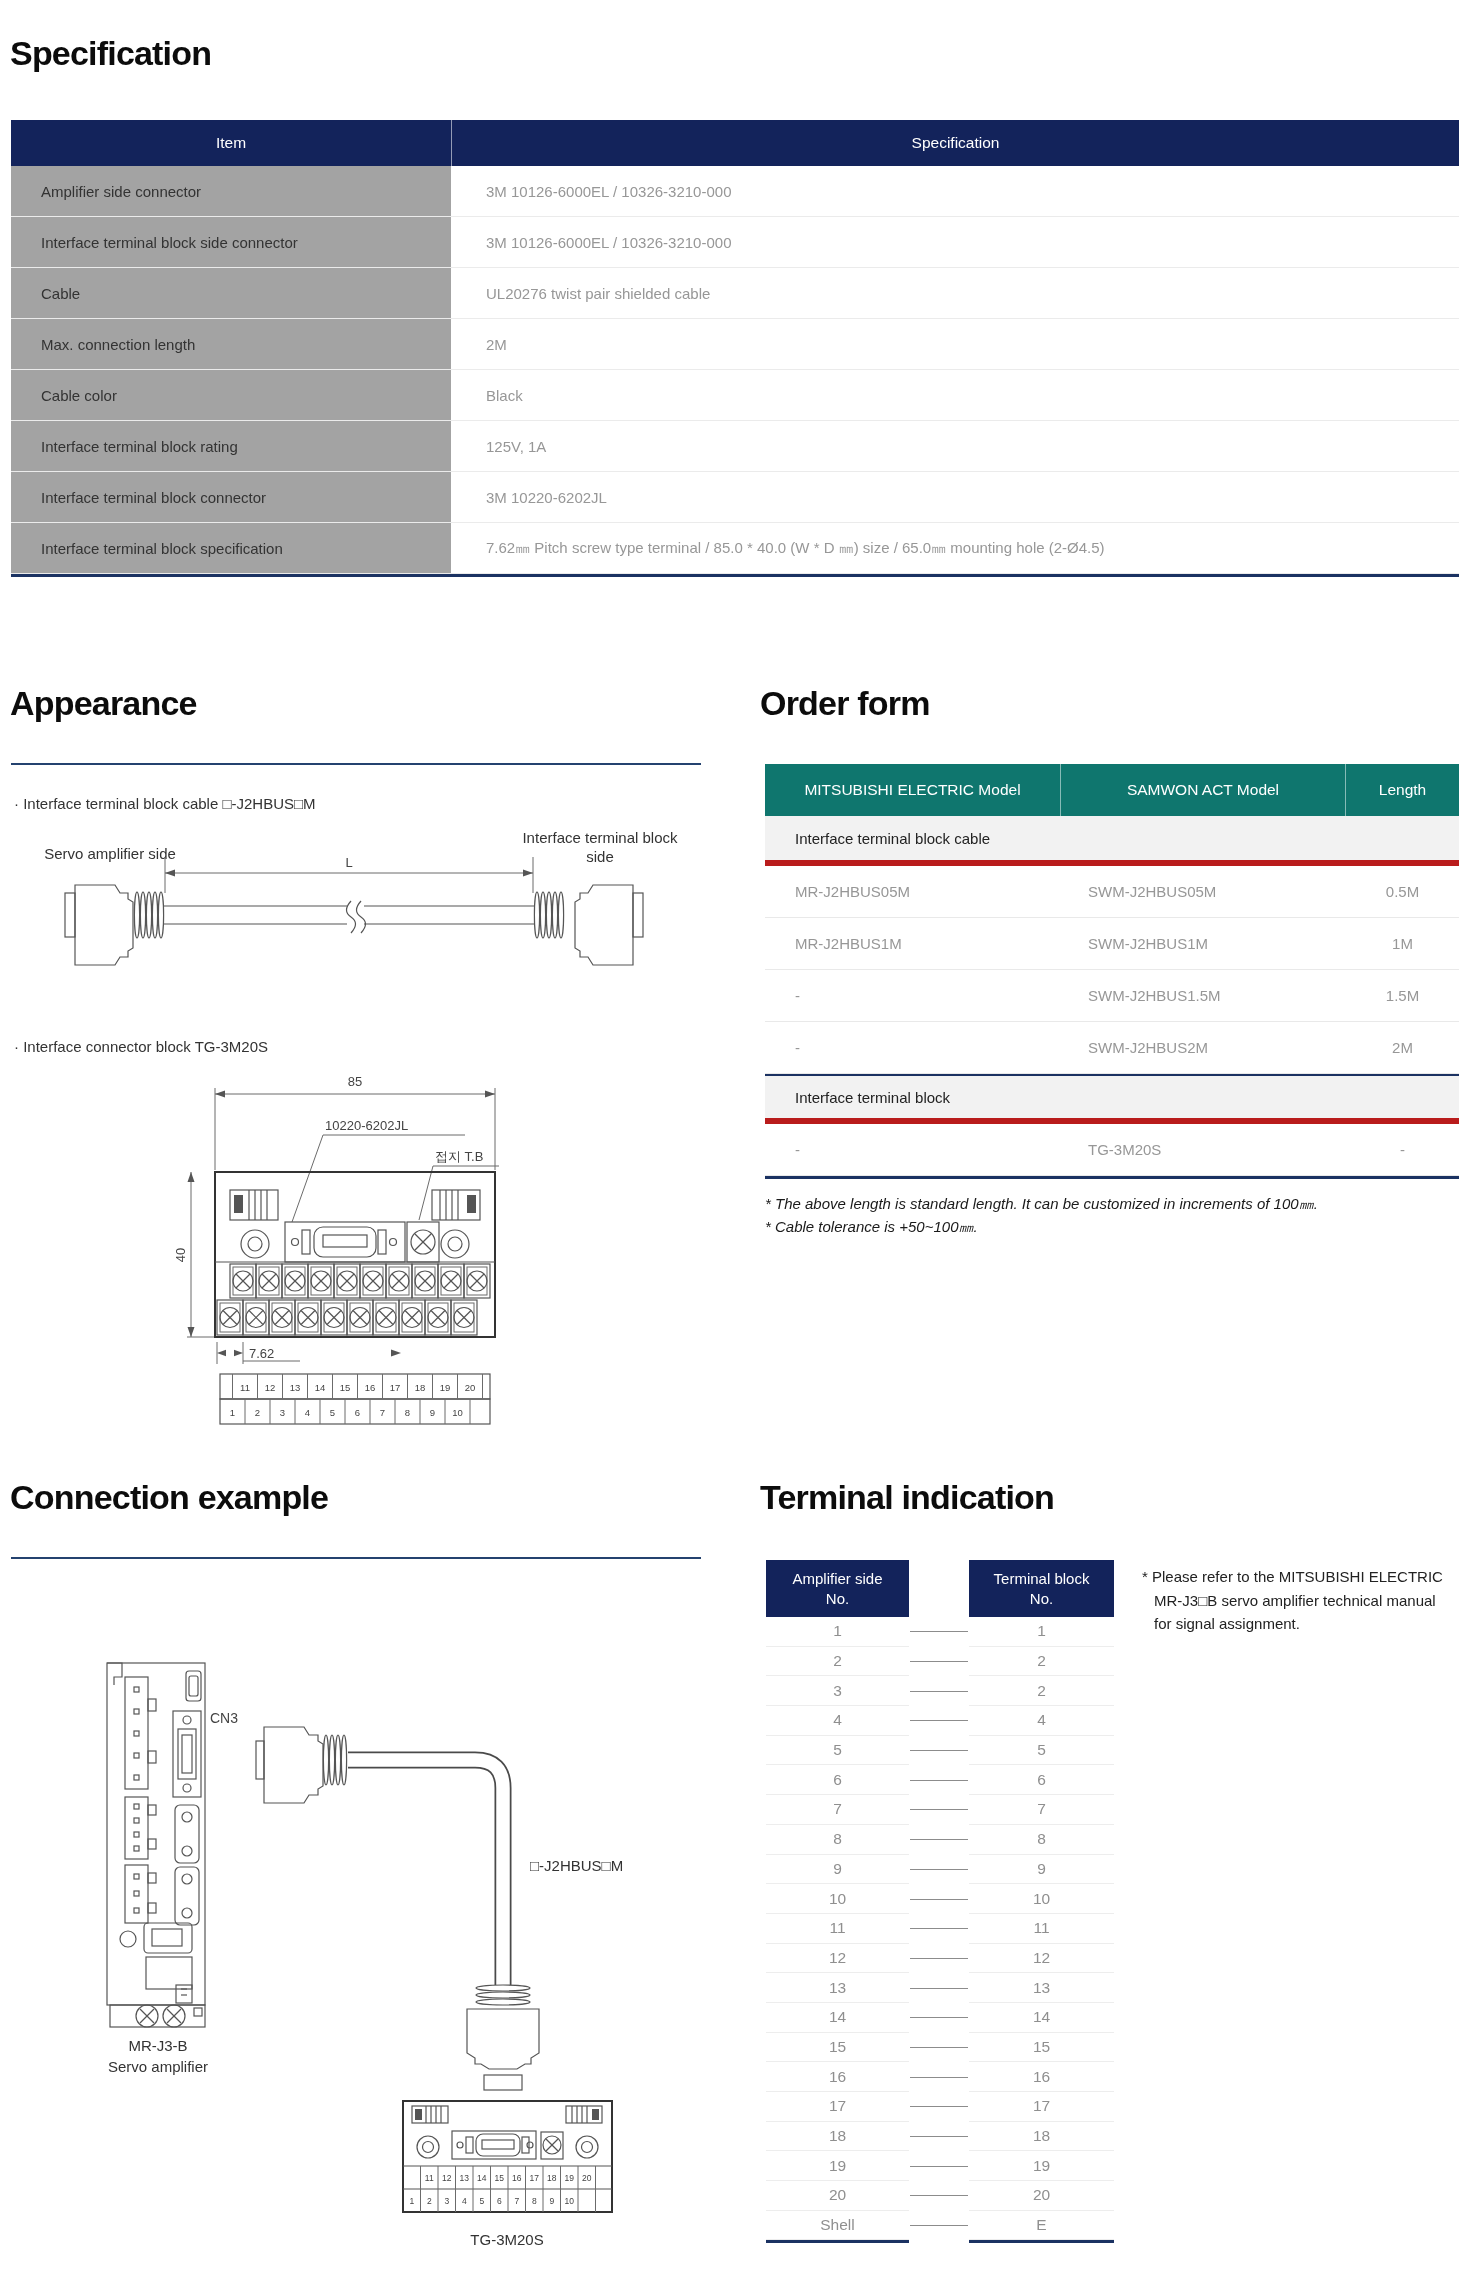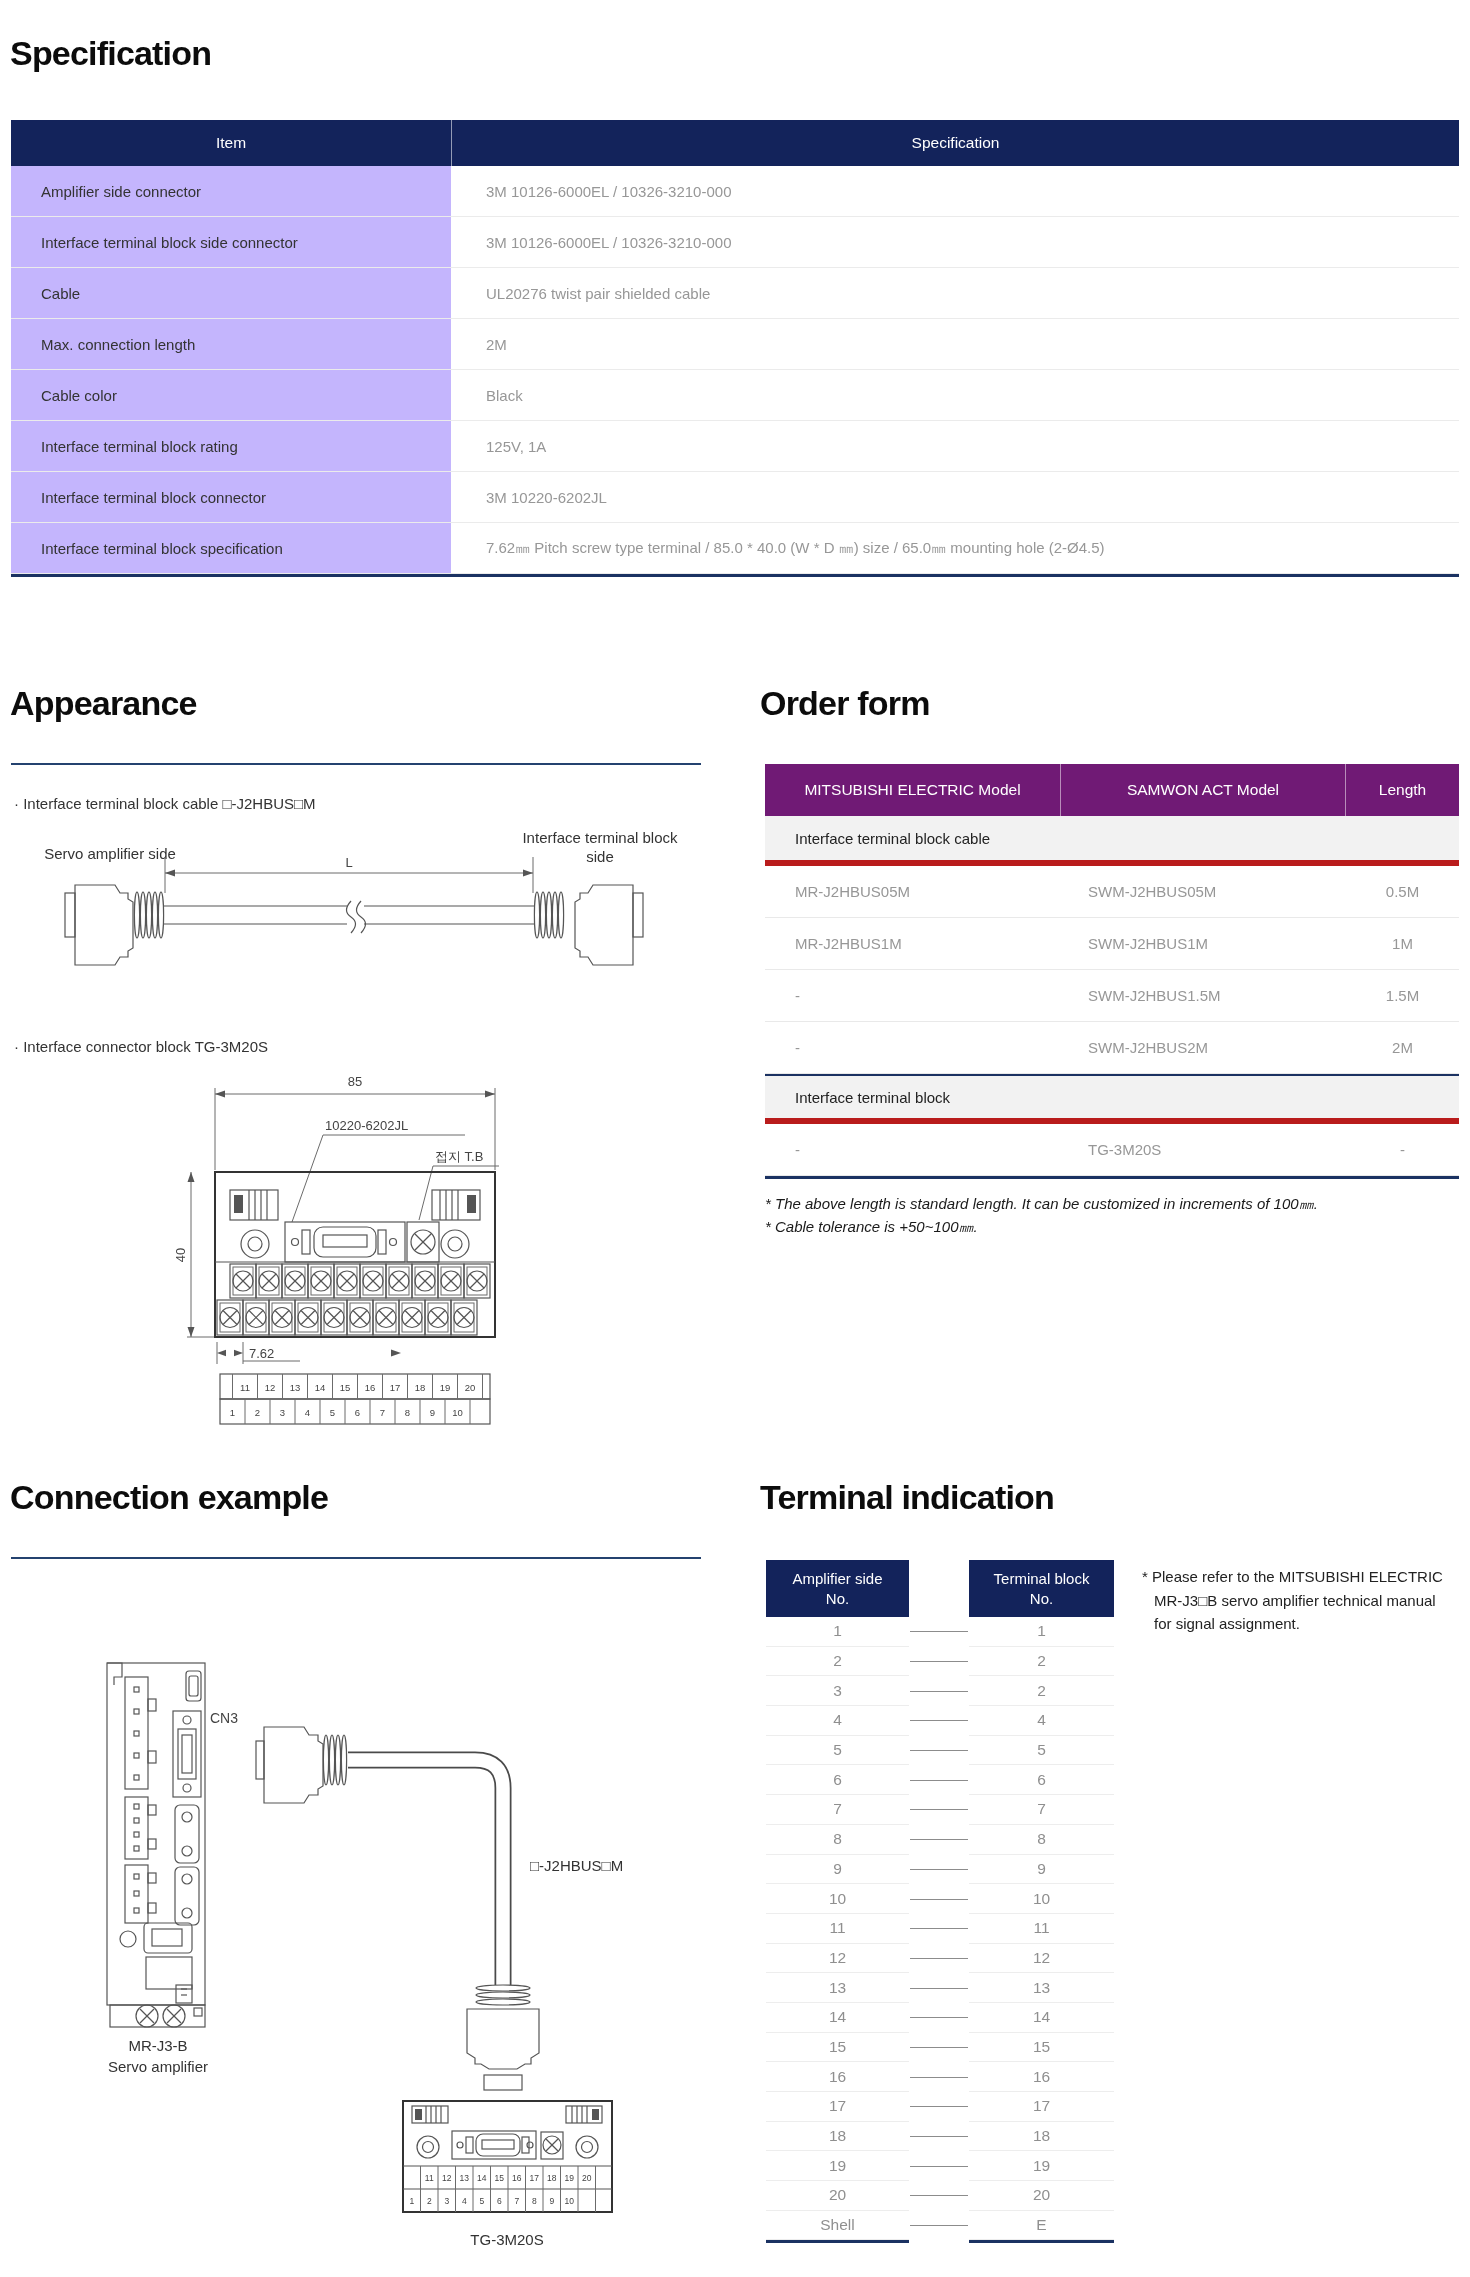--- a/index.html
+++ b/index.html
@@ -9,25 +9,25 @@
   h1,h2{margin:0;font-weight:bold;color:#0c0c0c;letter-spacing:-0.8px;font-size:34px;}
   .rule{height:2px;background:#24426f;}
   .bullet-label{font-size:15px;color:#333;}
   
   .spec-table{left:11px;top:120px;width:1448px;border-bottom:3px solid #1b3262;}
   .t-head{display:flex;height:46px;background:#13235b;color:#fff;font-size:15.5px;}
   .t-head .hc{display:flex;align-items:center;justify-content:center;}
   .t-head .c1{width:440px;border-right:1px solid rgba(255,255,255,.55);}
   .t-head .c2{flex:1;}
   .spec-row{display:flex;height:50px;border-bottom:1px solid #ebebeb;font-size:15px;}
-  .spec-row .c1{width:440px;background:#c4b5fd;display:flex;align-items:center;padding-left:30px;color:#333;box-sizing:border-box;}
+  .spec-row .c1{width:440px;background:#a3a3a3;display:flex;align-items:center;padding-left:30px;color:#333;box-sizing:border-box;}
   .spec-row .c2{flex:1;display:flex;align-items:center;padding-left:35px;color:#979797;}
   
   .order-table{left:765px;top:764px;width:694px;border-bottom:3px solid #1b3262;}
-  .o-head{display:flex;height:52px;background:#701a75;color:#fff;font-size:15.5px;}
+  .o-head{display:flex;height:52px;background:#0f766e;color:#fff;font-size:15.5px;}
   .o-head .hc{display:flex;align-items:center;justify-content:center;}
   .o-head .oc1{width:296px;border-right:1px solid rgba(255,255,255,.5);box-sizing:border-box;}
   .o-head .oc2{width:285px;border-right:1px solid rgba(255,255,255,.5);box-sizing:border-box;}
   .o-head .oc3{flex:1;}
   .o-sec{height:50px;background:#f2f2f2;display:flex;align-items:center;padding-left:30px;
          font-size:15px;color:#222;border-bottom:6px solid #b91c1c;box-sizing:border-box;}
   .o-sec.sec-top{border-top:2px solid #1b3262;}
   .o-row{display:flex;height:51px;border-bottom:1px solid #e9e9e9;font-size:15px;color:#979797;}
   .o-row .oc1{width:296px;display:flex;align-items:center;padding-left:30px;box-sizing:border-box;}
   .o-row .oc2{width:285px;display:flex;align-items:center;padding-left:27px;box-sizing:border-box;}

